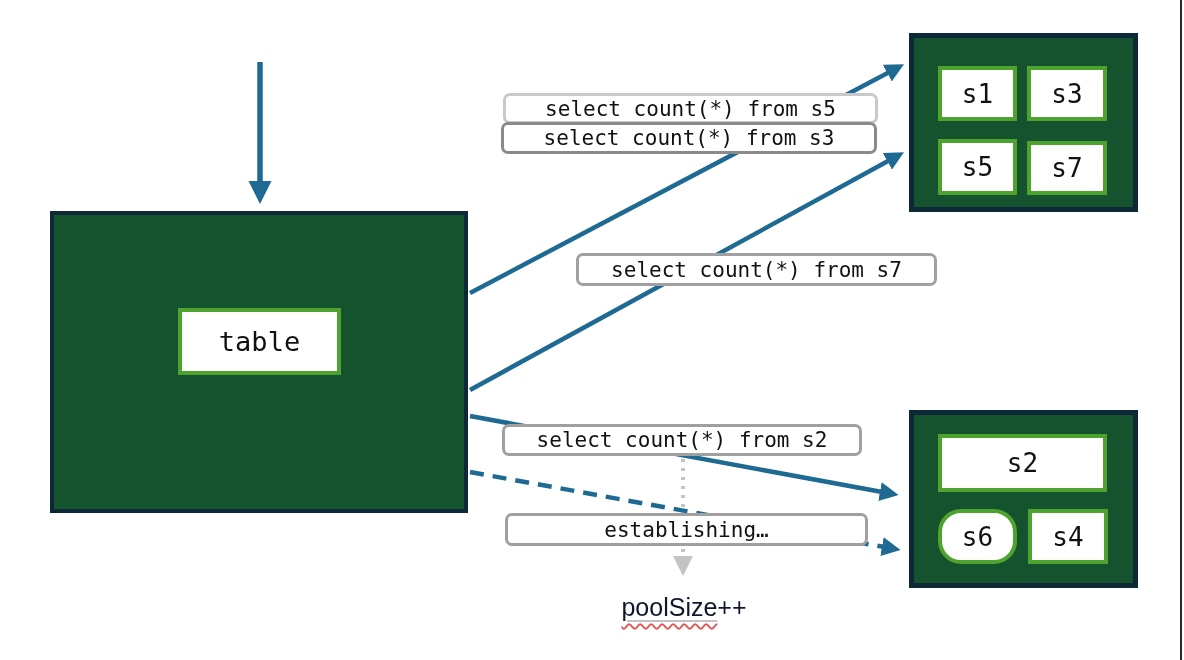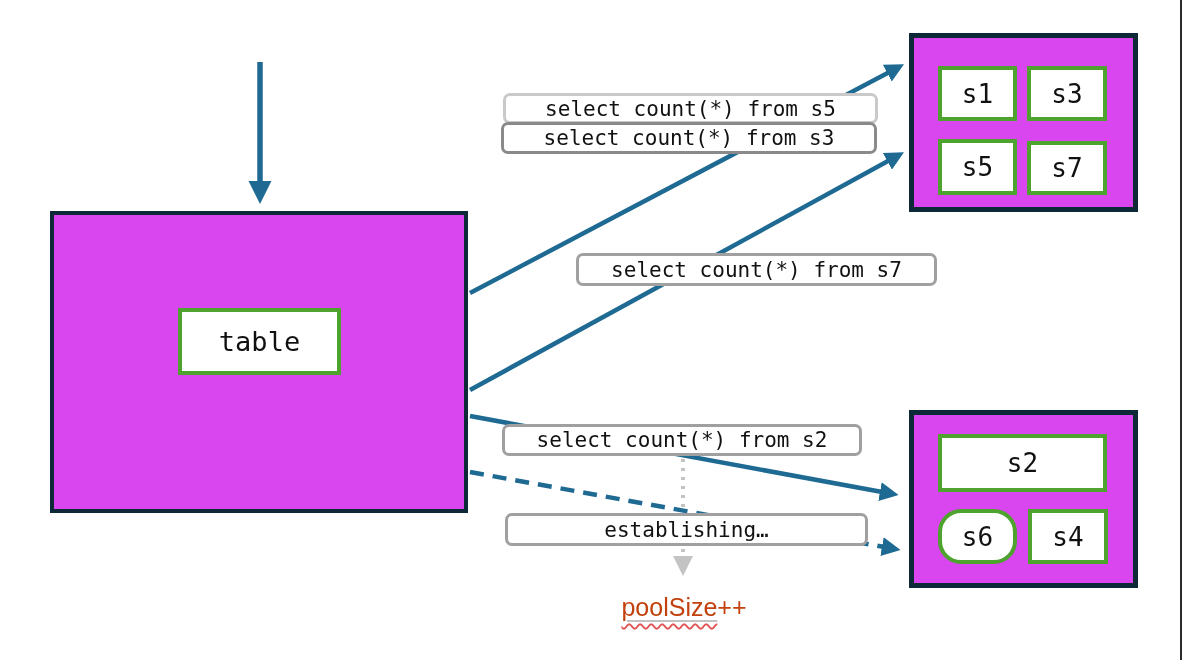--- a/index.html
+++ b/index.html
@@ -14,35 +14,35 @@
     position:absolute; z-index:3; background:#ffffff;
     border:3px solid #a0a0a0; border-radius:7px;
     display:flex; align-items:center; justify-content:center;
     font-size:21px; color:#111111; white-space:nowrap;
   }
   .qlabel.big   { border-width:4px; border-radius:11px; font-size:22px; }
   .qlabel.light { border-color:#c9c9c9; }
   .qlabel.dark  { border-color:#8a8a8a; }
 
   .tealbox {
-    position:absolute; z-index:2; background:#d946ef; border:4px solid #0d2836;
+    position:absolute; z-index:2; background:#14532d; border:4px solid #0d2836;
   }
   .tealbox.shardbox { border-width:5px; }
 
   .whitecell {
     position:absolute; background:#ffffff; border:4px solid #4ea32e;
     display:flex; align-items:center; justify-content:center;
     font-size:26px; color:#111111;
   }
   .table-label { font-size:27px; }
 
   .pool-note {
     position:absolute; z-index:3; left:684px; top:593px; transform:translateX(-50%);
     font-family:"Liberation Sans","DejaVu Sans",sans-serif;
-    font-size:25px; color:#c2410c; white-space:nowrap;
+    font-size:25px; color:#0f172a; white-space:nowrap;
   }
   .pool-wavy {
     text-decoration:underline wavy #e25555;
     text-decoration-thickness:2px; text-underline-offset:7px;
   }
   .pool-wavy > span.pool-solid {
     text-decoration:underline solid #c3c3c3;
     text-decoration-thickness:2px; text-underline-offset:4px;
   }
   .slide-edge {

